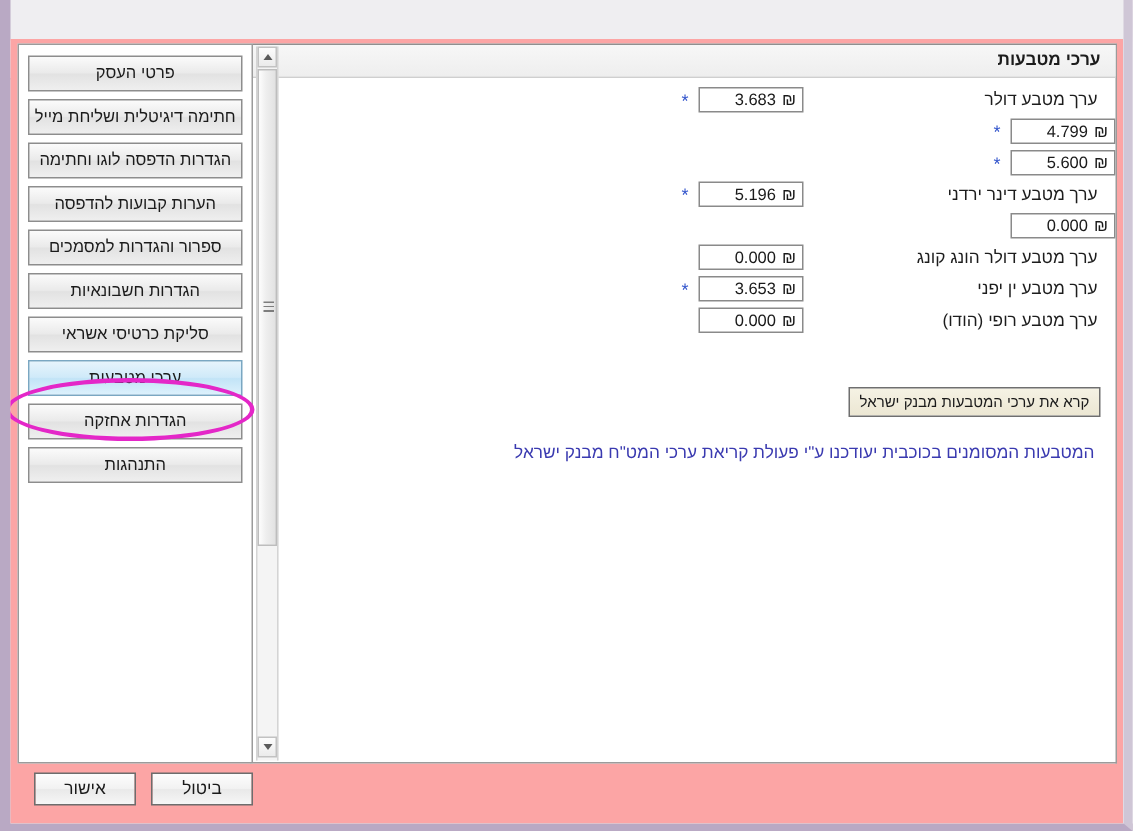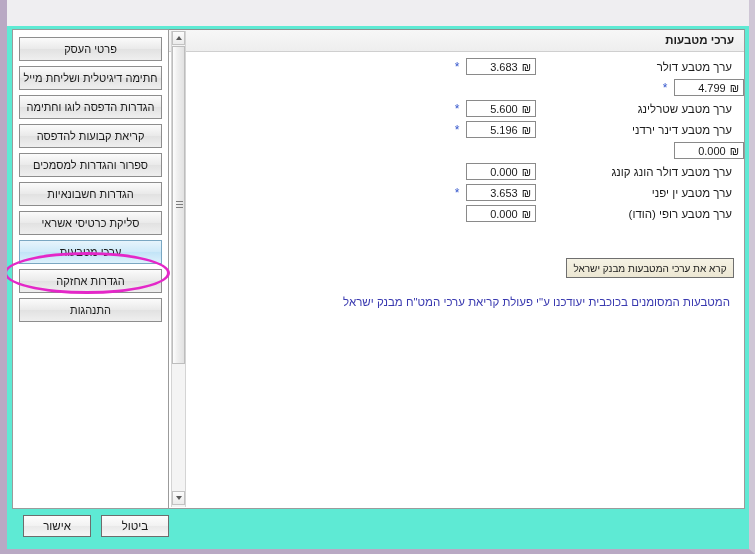--- a/index.html
+++ b/index.html
@@ -62,21 +62,21 @@
     border: 1px solid #96402f; border-radius: 3px;
     color: #fff; font-size: 12px; font-weight: bold;
     display: flex; align-items: center; justify-content: center;
     text-shadow: 0 1px 1px rgba(0,0,0,.45);
     cursor: pointer;
   }
 
   
   #client {
     position: absolute; left: 0; right: 0; top: 26px; bottom: 0;
-    background: #5eead4;
+    background: #fca5a5;
   }
 
   
   #content-card {
     position: absolute; right: 4px; top: 3px;
     width: 578px; height: 480px;
     background: #ffffff;
     border: 1px solid #9b9b9b;
     border-top-color: #8f8f8f;
   }
@@ -284,21 +284,20 @@
           </div>
           <div class="crow">
             <div class="crow-field">
               <span class="shek">₪</span>
               <span>4.799</span>
             </div>
             <div class="crow-star">*</div>
             <div class="crow-left-pad"></div>
           </div>
           <div class="crow">
-            <div class="crow-label">ערך מטבע שטרלינג</div>
             <div class="crow-field">
               <span class="shek">₪</span>
               <span>5.600</span>
             </div>
             <div class="crow-star">*</div>
             <div class="crow-left-pad"></div>
           </div>
           <div class="crow">
             <div class="crow-label">ערך מטבע דינר ירדני</div>
             <div class="crow-field">
@@ -350,21 +349,21 @@
       </div>
 
       <div id="note">המטבעות המסומנים בכוכבית יעודכנו ע"י פעולת קריאת ערכי המט"ח מבנק ישראל</div>
     </div>
 
     <div id="sidebar">
       <div id="sidebar-list">
           <div class="side-btn">פרטי העסק</div>
           <div class="side-btn">חתימה דיגיטלית ושליחת מייל</div>
           <div class="side-btn">הגדרות הדפסה לוגו וחתימה</div>
-          <div class="side-btn">קריאת קבועות להדפסה</div>
+          <div class="side-btn">הערות קבועות להדפסה</div>
           <div class="side-btn">ספרור והגדרות למסמכים</div>
           <div class="side-btn">הגדרות חשבונאיות</div>
           <div class="side-btn">סליקת כרטיסי אשראי</div>
           <div class="side-btn active">ערכי מטבעות</div>
           <div class="side-btn">הגדרות אחזקה</div>
           <div class="side-btn">התנהגות</div>
         </div>
       <div id="highlight-ellipse"></div>
     </div>
 

